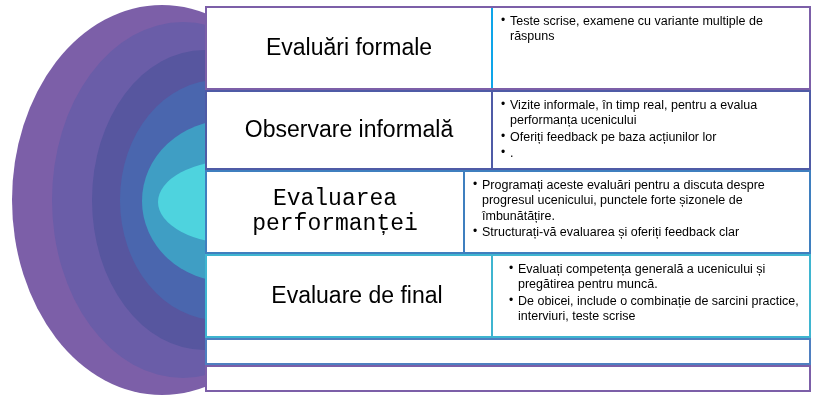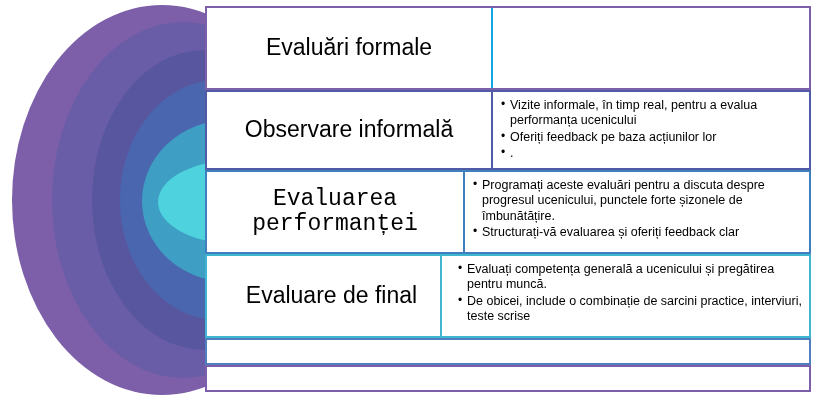--- a/index.html
+++ b/index.html
@@ -83,20 +83,21 @@
   <div class="arc-layer" style="left:120px; top:80px; width:196px; height:240px; background:#4a66ae;"></div>
   <div class="arc-layer" style="left:142px; top:120px; width:174px; height:162px; background:#3f9ec4;"></div>
   <div class="arc-layer" style="left:158px; top:160px; width:158px; height:84px; background:#4ed3de;"></div>
 
   <div style="position:absolute; left:205px; top:0; width:618px; height:400px; background:#ffffff;"></div>
 
   <div class="row" style="left:205px; top:6px; width:606px; height:84px; border:2px solid #7c5fa8;">
     <div class="row-title" style="width:286px; border-right:2px solid #0ea5e9;">Evaluări formale</div>
     <div class="row-body" style="flex:1;">
       <ul class="bullets">
+        <li>Teste scrise, examene cu variante multiple de răspuns</li>
       </ul>
     </div>
   </div>
 
   <div class="row" style="left:205px; top:90px; width:606px; height:80px; border:2px solid #4f5ba6;">
     <div class="row-title" style="width:286px; border-right:2px solid #4f5ba6;padding-left:8px;">Observare informală</div>
     <div class="row-body" style="flex:1;">
       <ul class="bullets">
         <li>Vizite informale, în timp real, pentru a evalua performanța ucenicului</li>
         <li>Oferiți feedback pe baza acțiunilor lor</li>
@@ -109,21 +110,21 @@
     <div class="row-title" style="width:258px; border-right:2px solid #3f7fbf;font-family:Liberation Mono, monospace;">Evaluarea performanței</div>
     <div class="row-body" style="flex:1;">
       <ul class="bullets">
         <li>Programați aceste evaluări pentru a discuta despre progresul ucenicului, punctele forte șizonele de îmbunătățire.</li>
         <li>Structurați-vă evaluarea și oferiți feedback clar</li>
       </ul>
     </div>
   </div>
 
   <div class="row" style="left:205px; top:254px; width:606px; height:84px; border:2px solid #3fb5d0;">
-    <div class="row-title" style="width:235px; border-right:2px solid #3fb5d0;padding-left:24px;">Evaluare de final</div>
+    <div class="row-title" style="width:286px; border-right:2px solid #3fb5d0;padding-left:24px;">Evaluare de final</div>
     <div class="row-body" style="flex:1;margin-left:8px;">
       <ul class="bullets">
         <li>Evaluați competența generală a ucenicului și pregătirea pentru muncă.</li>
         <li>De obicei, include o combinație de sarcini practice, interviuri, teste scrise</li>
       </ul>
     </div>
   </div>
 
   <div class="spacer-row" style="left:205px; top:338px; width:606px; height:27px; border:2px solid #4f7fc0;"></div>
   <div class="spacer-row" style="left:205px; top:365px; width:606px; height:27px; border:2px solid #7c5fa8;"></div>

